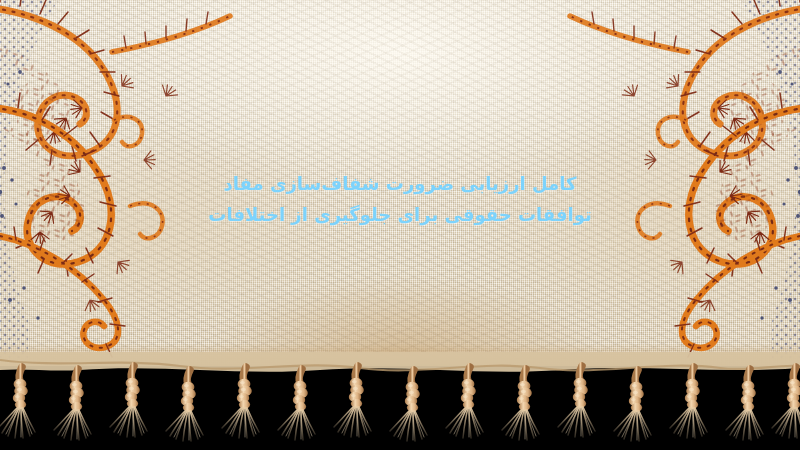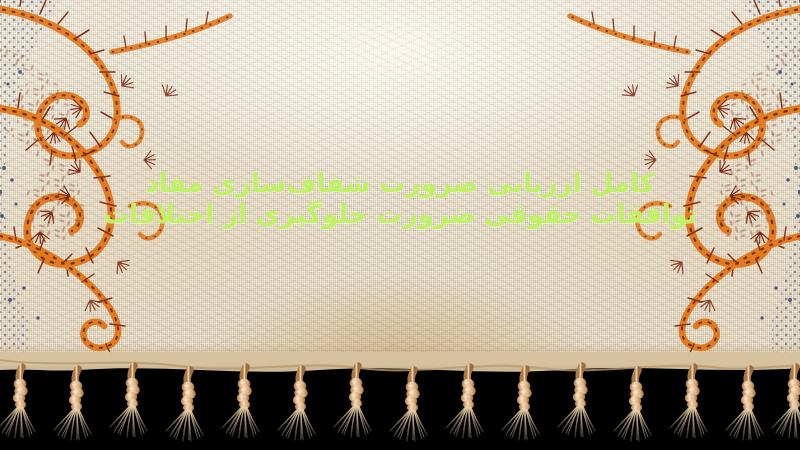--- a/index.html
+++ b/index.html
@@ -50,23 +50,23 @@
   
   #title-block{
     position:absolute;left:0;top:168px;width:800px;
     text-align:center;direction:rtl;
     z-index:6;
   }
   .title-line{
     display:block;
     font-family:"DejaVu Sans","Liberation Sans",sans-serif;
     font-weight:bold;
-    font-size:26px;
+    font-size:18px;
     line-height:31px;
-    color:#bef264;
+    color:#7dd3fc;
     letter-spacing:0;
     text-shadow:0 1px 0 rgba(255,255,255,.35);
     white-space:nowrap;
   }
 
   
   #blackband{
     position:absolute;left:0;top:366px;width:800px;height:84px;
     background:#000000;
   }
@@ -276,21 +276,21 @@
           <circle cx="4" cy="60" r="2.1"></circle>
           <circle cx="30" cy="288" r="1.8"></circle>
         <circle cx="16" cy="300" r="2"></circle>
           <circle cx="44" cy="318" r="1.7"></circle>
       </g>
     </g>
   </svg>
 
   <div id="title-block">
     <span class="title-line">کامل ارزیابی ضرورت شفاف‌سازی مفاد</span>
-    <span class="title-line">توافقات حقوقی ضرورت جلوگیری از اختلافات</span>
+    <span class="title-line">توافقات حقوقی برای جلوگیری از اختلافات</span>
   </div>
 
   <div id="blackband"></div>
 
   <svg id="fringe" viewBox="0 0 800 98" preserveAspectRatio="none" aria-hidden="true">
     <defs>
       <linearGradient id="cordg" x1="0" y1="0" x2="1" y2="0">
         <stop offset="0" stop-color="#a9794a"></stop>
         <stop offset=".38" stop-color="#f3d7b1"></stop>
         <stop offset=".72" stop-color="#dcb182"></stop>

